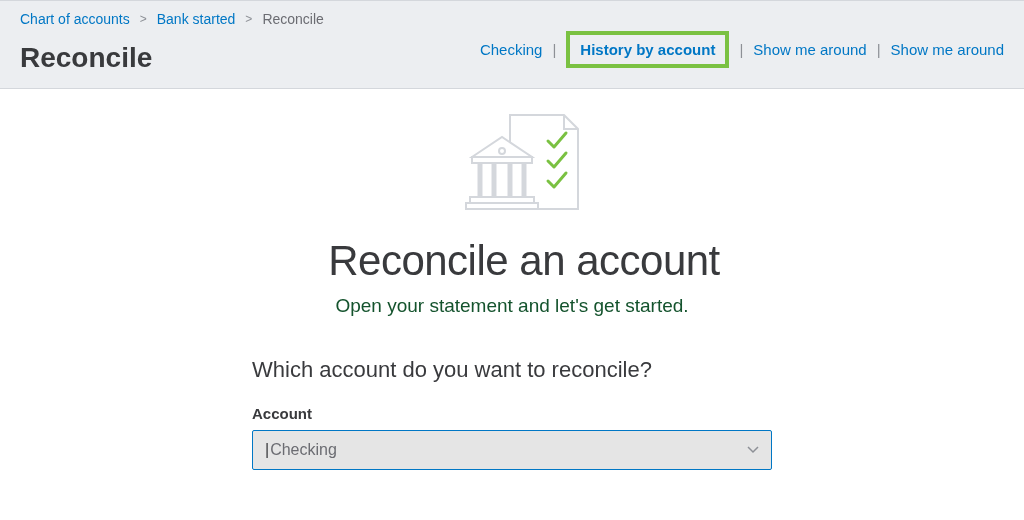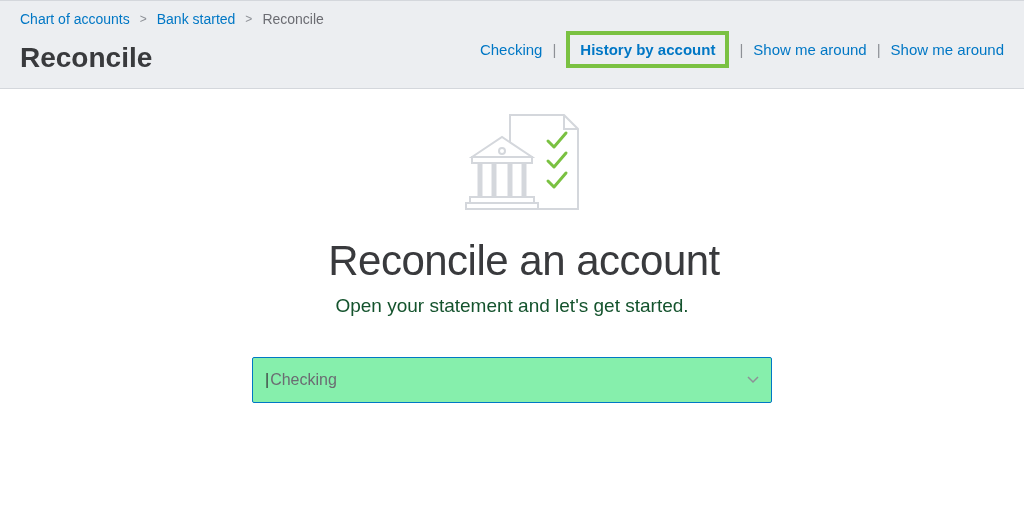--- a/index.html
+++ b/index.html
@@ -29,24 +29,24 @@
     .header-right .pipe { color:#8d9096; }
     .highlight-box { border:4px solid #7ac142; padding:6px 10px; display:inline-block;font-weight:bold; }
     .main { text-align:center; padding-top:20px; }
     .illustration { display:flex; justify-content:center; margin-bottom:18px; }
     .main-heading { font-size:42px; font-weight:400; color:#393a3d; letter-spacing:-0.5px;padding-left:24px; }
     .main-sub { font-size:19px; color:#14532d; margin-top:10px; font-weight:400; }
     .question-block { width:520px; margin:40px auto 0 auto; text-align:left; }
     .question { font-size:22px; color:#393a3d; font-weight:400; margin-bottom:22px; }
     .field-label { font-size:15px; font-weight:600; color:#393a3d; margin-bottom:8px; display:block; }
     .select-wrap {
-      position:relative; width:100%; height:46px;
+      position:relative; width:100%; height:40px;
       border:1px solid #0077c5; border-radius:2px;
       display:flex; align-items:center; padding:0 12px;
-      background:#86efac;
+      background:#e5e5e5;
     }
     .select-wrap .value { font-size:16px; color:#6b6c72; }
     .select-wrap .text-caret { color:#393a3d; margin-right:1px;}
     .select-wrap .chev { position:absolute; right:12px; top:50%; transform:translateY(-50%); }
     .select-wrap .chev svg { display:block; }
   </style>
 </head>
 <body>
 
 <div class="header">
@@ -92,20 +92,22 @@
       <line x1="78" y1="54" x2="78" y2="88" stroke="#d4d7dc" stroke-width="5"></line>
       <line x1="92" y1="54" x2="92" y2="88" stroke="#d4d7dc" stroke-width="5"></line>
       <rect x="38" y="88" width="64" height="6" fill="#fff" stroke="#d4d7dc" stroke-width="2"></rect>
       <rect x="34" y="94" width="72" height="6" fill="#fff" stroke="#d4d7dc" stroke-width="2"></rect>
     </svg>
   </div>
   <h1 class="main-heading">Reconcile an account</h1>
   <p class="main-sub">Open your statement and let's get started.</p>
 
   <div class="question-block">
+    <div class="question">Which account do you want to reconcile?</div>
+    <label class="field-label">Account</label>
     <div class="select-wrap">
       <span class="value"><span class="text-caret">|</span><span>Checking</span></span>
       <span class="chev">
         <svg width="12" height="8" viewBox="0 0 12 8">
             <path d="M1 1 L6 6 L11 1" fill="none" stroke="#8d9096" stroke-width="1.5"></path>
           </svg>
       </span>
     </div>
   </div>
 </div>

